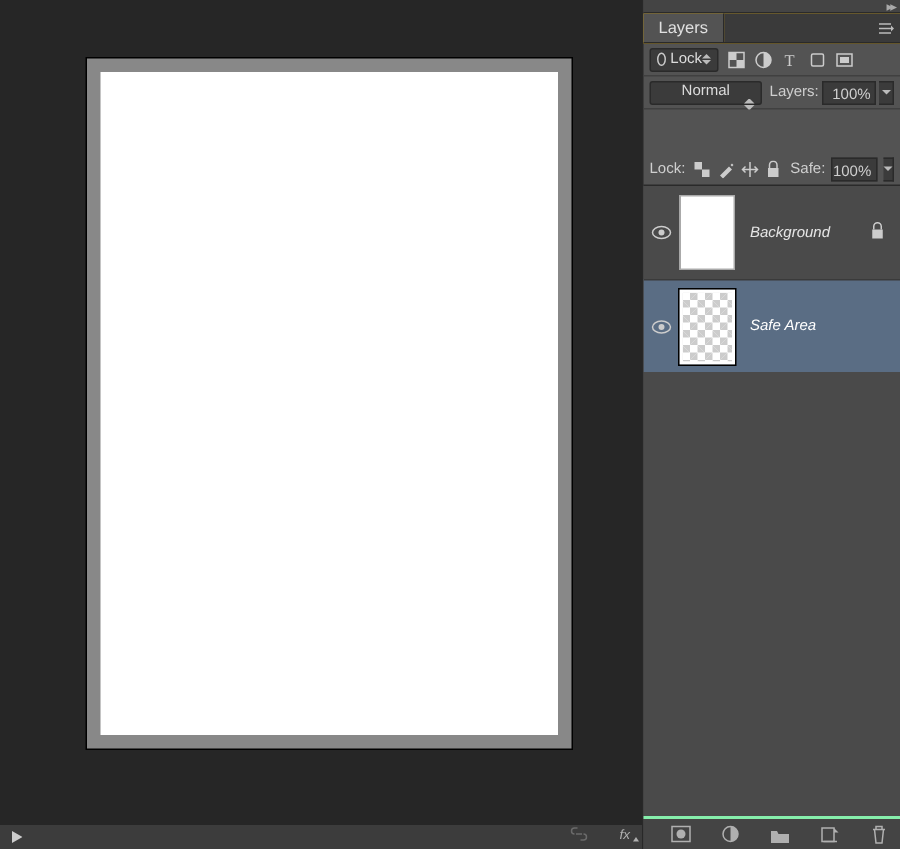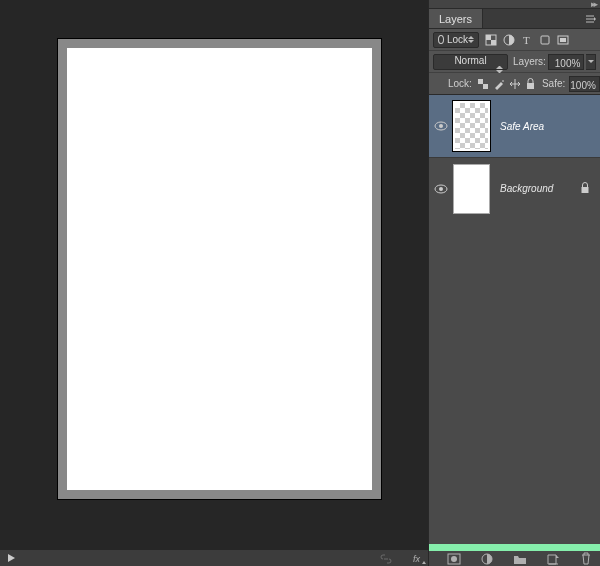--- a/index.html
+++ b/index.html
@@ -123,22 +123,23 @@
 }
 .pct-arrow {
   width: 10px; height: 16px;
   background: #3b3b3b; border: 1px solid #2a2a2a; border-left: none;
   display: flex; align-items: center; justify-content: center;
 }
 .pct-arrow::after { content: ""; border-left: 3px solid transparent; border-right: 3px solid transparent; border-top: 3px solid #bbb; }
 .lock-row {
   height: 22px;
   display: flex; align-items: center;
-  gap: 4px; padding: 0 19px;
+  gap: 4px; padding: 0 4px;
   border-bottom: 1px solid #2a2a2a;
+  margin-top: 29px;
 }
 .lock-icons { display: flex; gap: 2px; }
 .lockbtn {
   width: 14px; height: 14px;
   display: flex; align-items: center; justify-content: center;
 }
 .layers-list { flex: 1; overflow: hidden; background: #4a4a4a; }
 .layer {
   height: 62px;
   display: flex; align-items: center;
@@ -166,21 +167,21 @@
     linear-gradient(45deg, transparent 75%, #ccc 75%),
     linear-gradient(-45deg, transparent 75%, #ccc 75%);
   background-size: 10px 10px;
   background-position: 0 0, 0 5px, 5px -5px, -5px 0;
 }
 .ly-name { font-size: 10px; font-style: italic; color: #e6e6e6; }
 .ly-lock { margin-left: auto; margin-right: 10px; }
 .panel-footer {
   height: 22px;
   background: #444;
-  border-top: 7px solid #86efac;
+  border-top: 2px solid #86efac;
   display: flex; align-items: center; justify-content: flex-end;
   gap: 20px; padding: 0 8px;
 }
 .fbtn { width: 14px; height: 14px; display: flex; align-items: center; justify-content: center; }
 .fbtn svg { opacity: 0.8; }
 .dim { opacity: 0.4; }
 </style>
 </head>
 <body>
 
@@ -292,46 +293,46 @@
         </span>
     </div>
     <span class="lbl" style="margin-left:auto">Safe:</span>
     <div class="pct-box">
       <span>100%</span>
     </div>
     <div class="pct-arrow"></div>
   </div>
 
   <div class="layers-list">
-    <div class="layer selected">
-      <div class="vis">
-        <svg width="14" height="10">
-            <ellipse cx="7" cy="5" rx="6" ry="4" fill="none" stroke="#ccc"></ellipse>
-            <circle cx="7" cy="5" r="2" fill="#ccc"></circle>
-          </svg>
-      </div>
-      <div class="thumb checker"></div>
-      <span class="ly-name">Safe Area</span>
-    </div>
     <div class="layer">
       <div class="vis">
         <svg width="14" height="10">
             <ellipse cx="7" cy="5" rx="6" ry="4" fill="none" stroke="#ccc"></ellipse>
             <circle cx="7" cy="5" r="2" fill="#ccc"></circle>
           </svg>
       </div>
       <div class="thumb"></div>
       <span class="ly-name">Background</span>
       <span class="ly-lock">
         <svg width="10" height="12">
             <rect x="1.5" y="5" width="7" height="6" fill="#ccc"></rect>
             <path d="M2.5 5 V3 a2.5 2.5 0 0 1 5 0 V5" stroke="#ccc" fill="none"></path>
           </svg>
       </span>
     </div>
+    <div class="layer selected">
+      <div class="vis">
+        <svg width="14" height="10">
+            <ellipse cx="7" cy="5" rx="6" ry="4" fill="none" stroke="#ccc"></ellipse>
+            <circle cx="7" cy="5" r="2" fill="#ccc"></circle>
+          </svg>
+      </div>
+      <div class="thumb checker"></div>
+      <span class="ly-name">Safe Area</span>
+    </div>
   </div>
 
   <div class="panel-footer">
     <span class="fbtn dim">
         <svg width="14" height="10">
           <path d="M4 5a2 2 0 0 1 0-4h2M10 5a2 2 0 0 1 0 4h-2M5 5h4" stroke="#ccc" fill="none"></path>
         </svg>
       </span>
     <span class="fbtn">
         <svg width="14" height="12">

